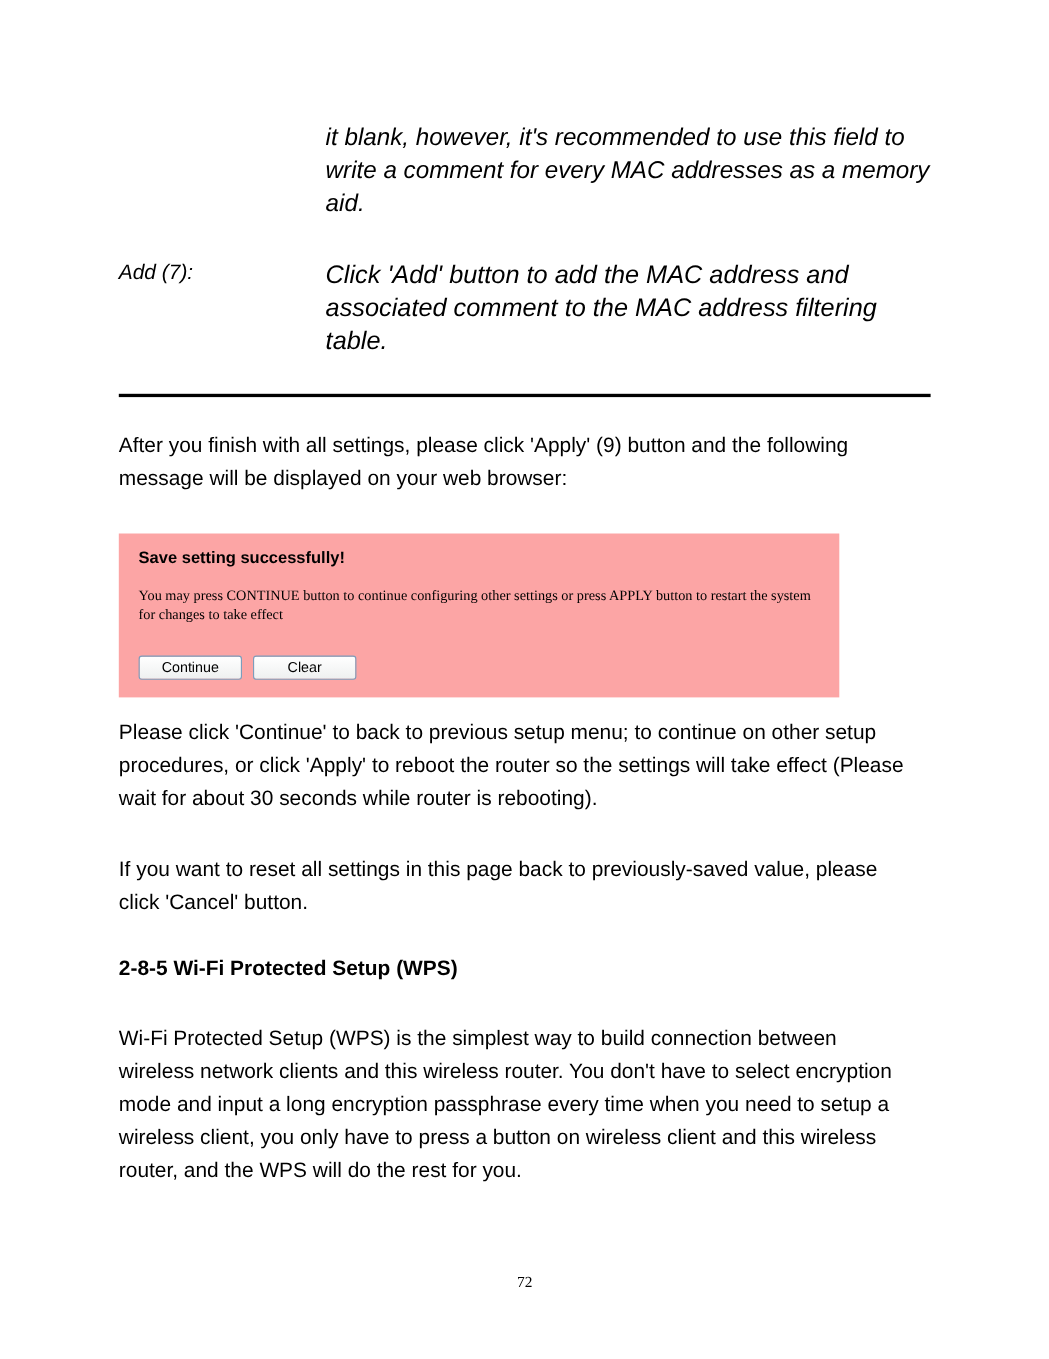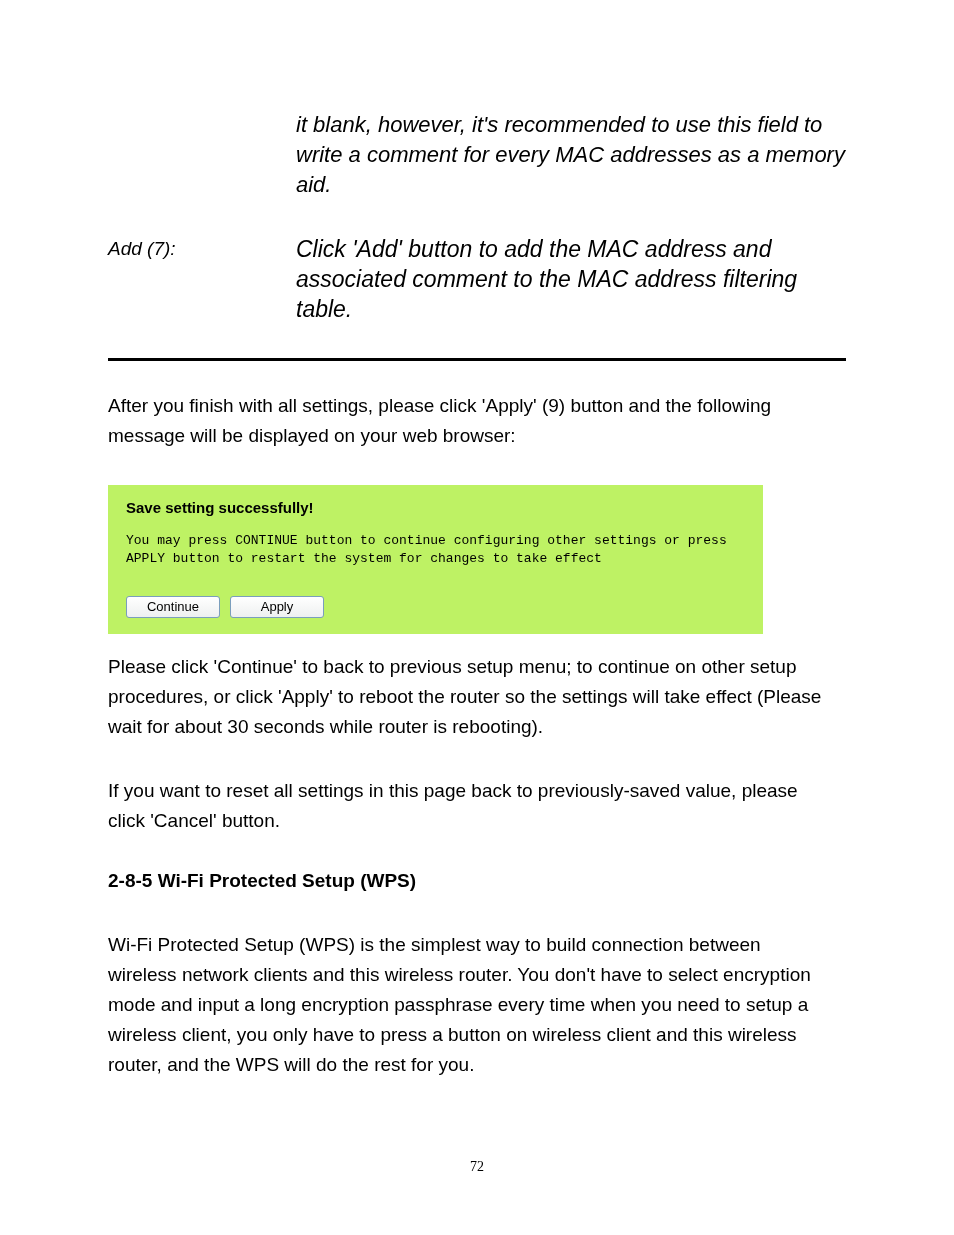--- a/index.html
+++ b/index.html
@@ -45,34 +45,34 @@
     border-top: 3px solid #000;
     margin: 0 0 30px 0;
   }
   .para {
     font-size: 19px;
     line-height: 30px;
     margin: 0 12px 34px 0;
   }
   .dialog {
     width: 655px;
-    background: #bef264;
+    background: #fca5a5;
     border: 0;
     padding: 14px 18px 16px 18px;
     box-sizing: border-box;
     margin: 0 0 18px 0;
   }
   .dialog-title {
     font-family: Arial, sans-serif;
     font-weight: bold;
     font-size: 15px;
     margin-bottom: 16px;
   }
   .dialog-msg {
-    font-family: Liberation Mono, monospace;
+    font-family: Liberation Serif, serif;
     font-size: 13px;
     line-height: 18px;
     color: #000;
     margin-bottom: 28px;
   }
   .dialog-buttons {
     display: flex;
     gap: 10px;
   }
   .winbtn {
@@ -119,21 +119,21 @@
 
   <hr class="rule">
 
   <p class="para">After you finish with all settings, please click 'Apply' (9) button and the following message will be displayed on your web browser:</p>
 
   <div class="dialog">
     <div class="dialog-title">Save setting successfully!</div>
     <div class="dialog-msg">You may press CONTINUE button to continue configuring other settings or press APPLY button to restart the system for changes to take effect</div>
     <div class="dialog-buttons">
       <button class="winbtn">Continue</button>
-      <button class="winbtn">Apply</button>
+      <button class="winbtn">Clear</button>
     </div>
   </div>
 
   <p class="para">Please click 'Continue' to back to previous setup menu; to continue on other setup procedures, or click 'Apply' to reboot the router so the settings will take effect (Please wait for about 30 seconds while router is rebooting).</p>
 
   <p class="para">If you want to reset all settings in this page back to previously-saved value, please click 'Cancel' button.</p>
 
   <div class="heading">2-8-5 Wi-Fi Protected Setup (WPS)</div>
 
   <p class="para">Wi-Fi Protected Setup (WPS) is the simplest way to build connection between wireless network clients and this wireless router. You don't have to select encryption mode and input a long encryption passphrase every time when you need to setup a wireless client, you only have to press a button on wireless client and this wireless router, and the WPS will do the rest for you.</p>

